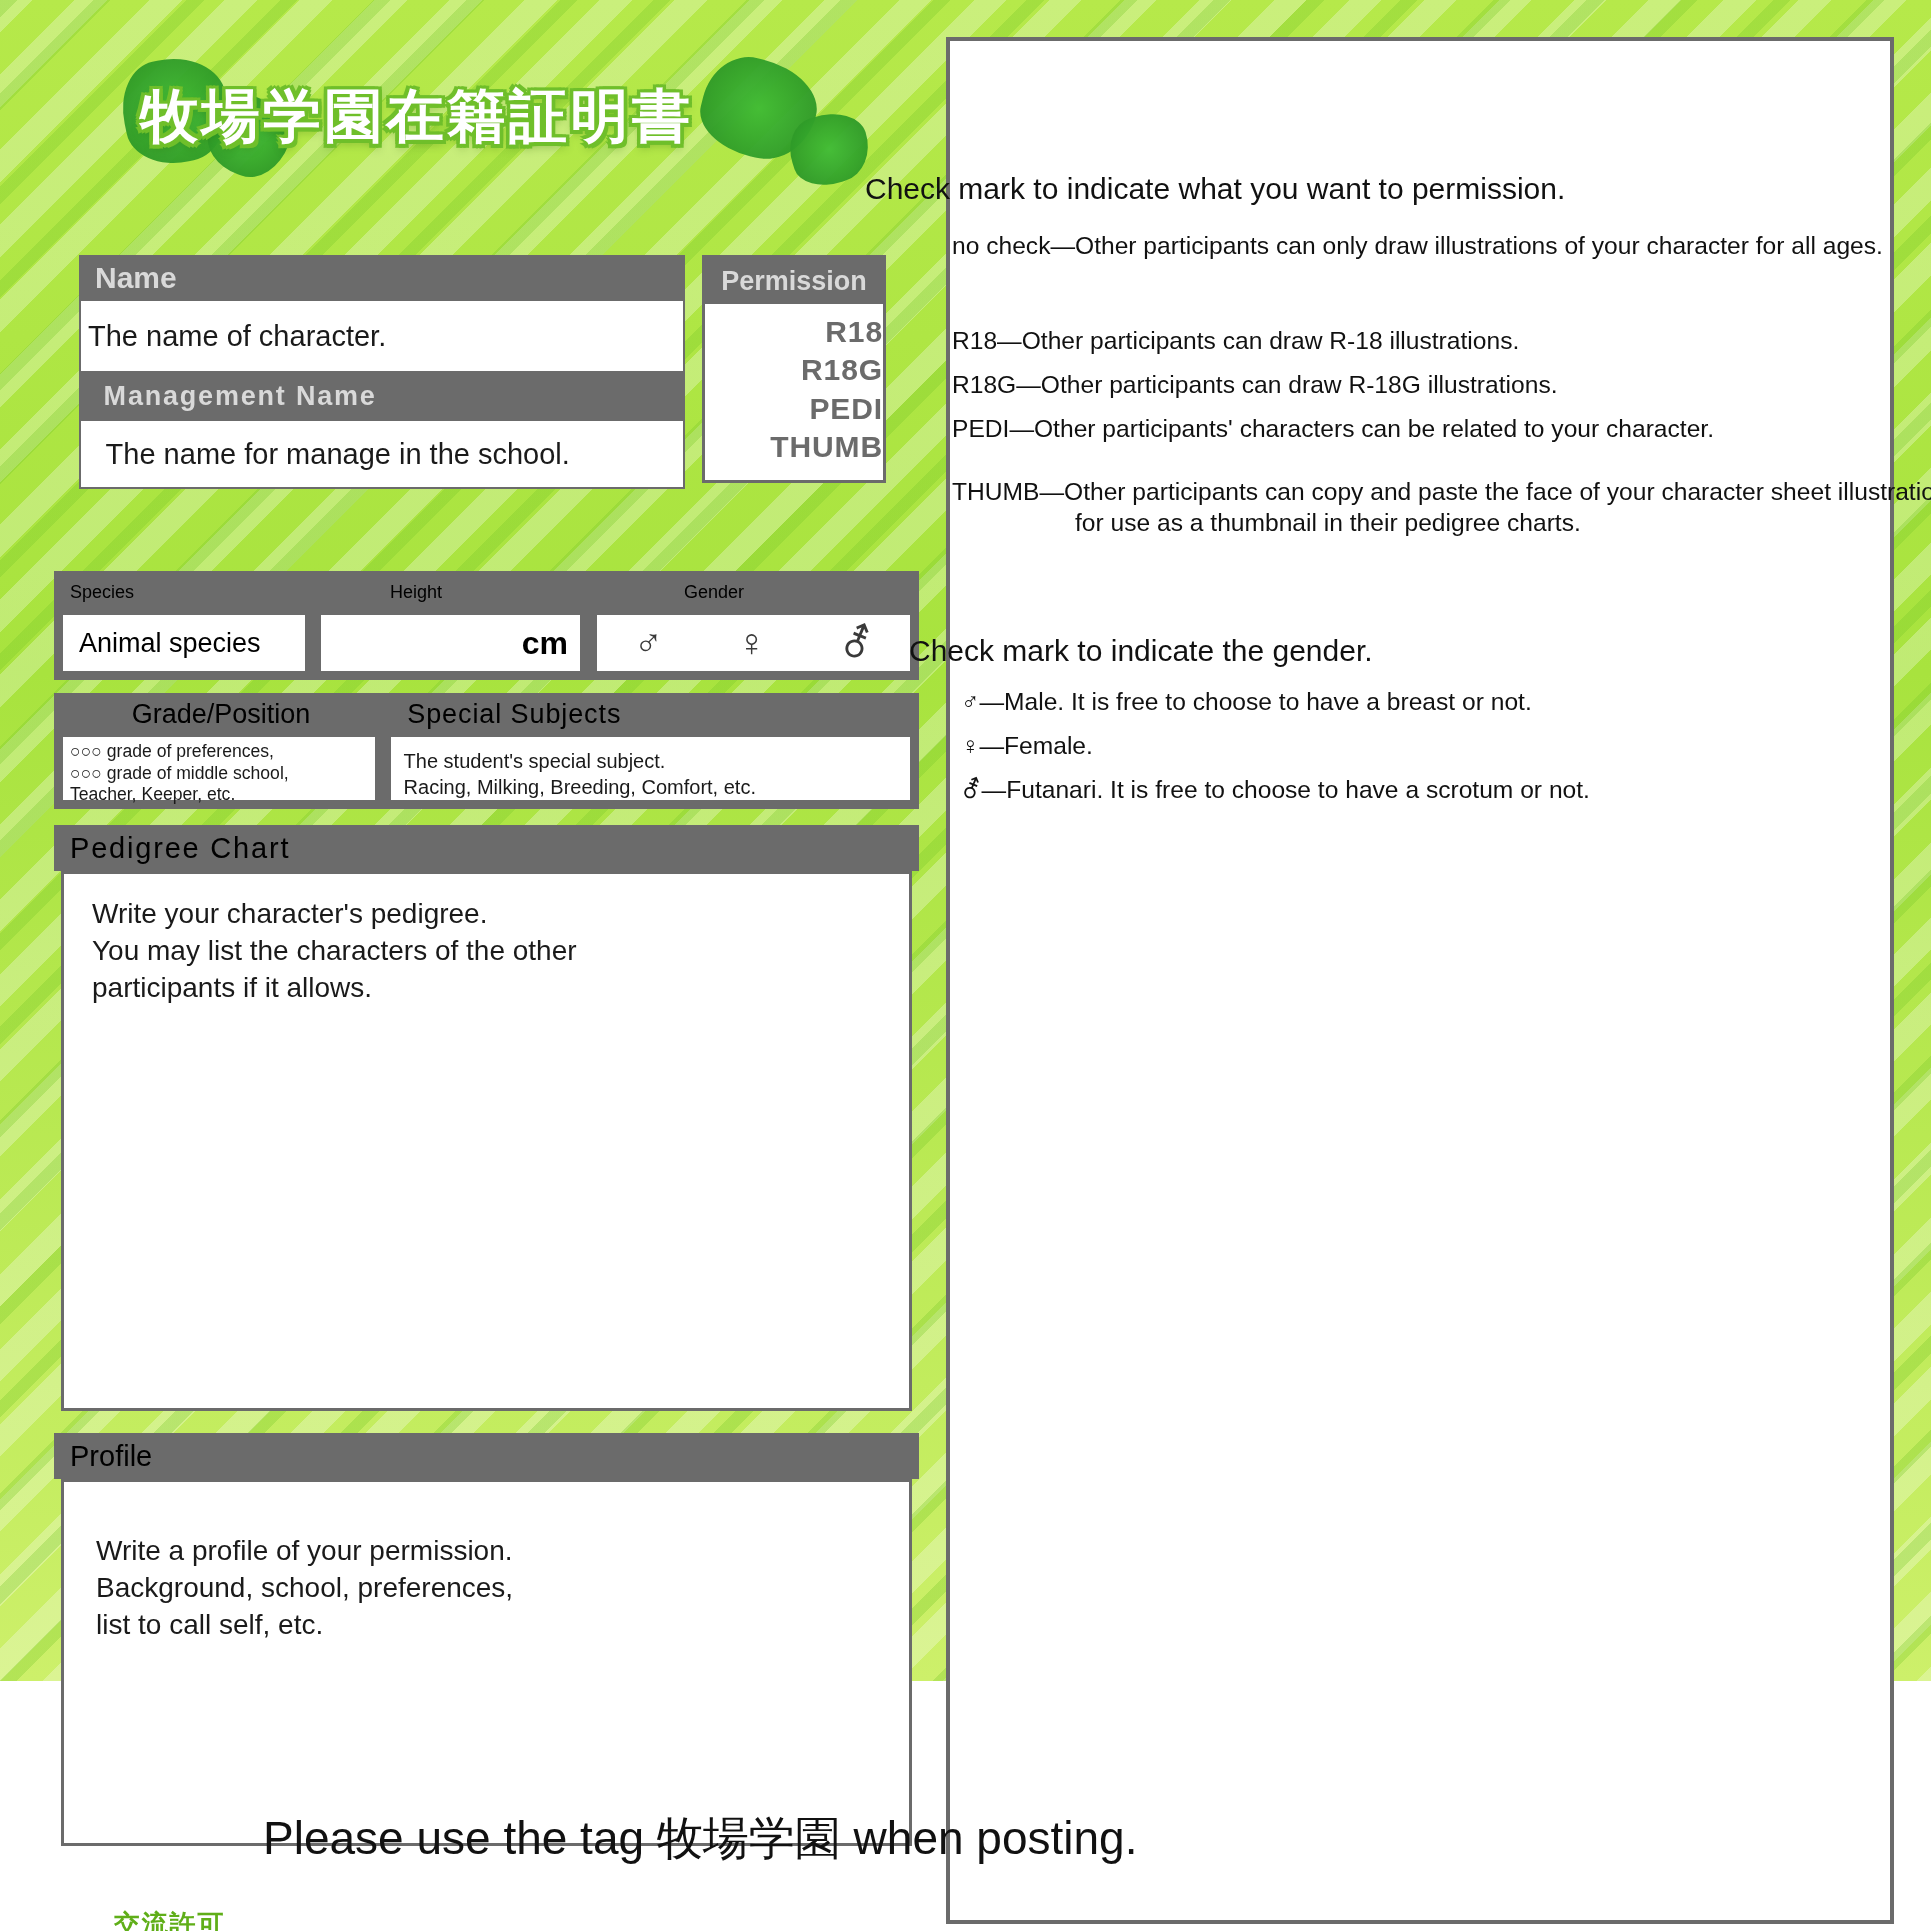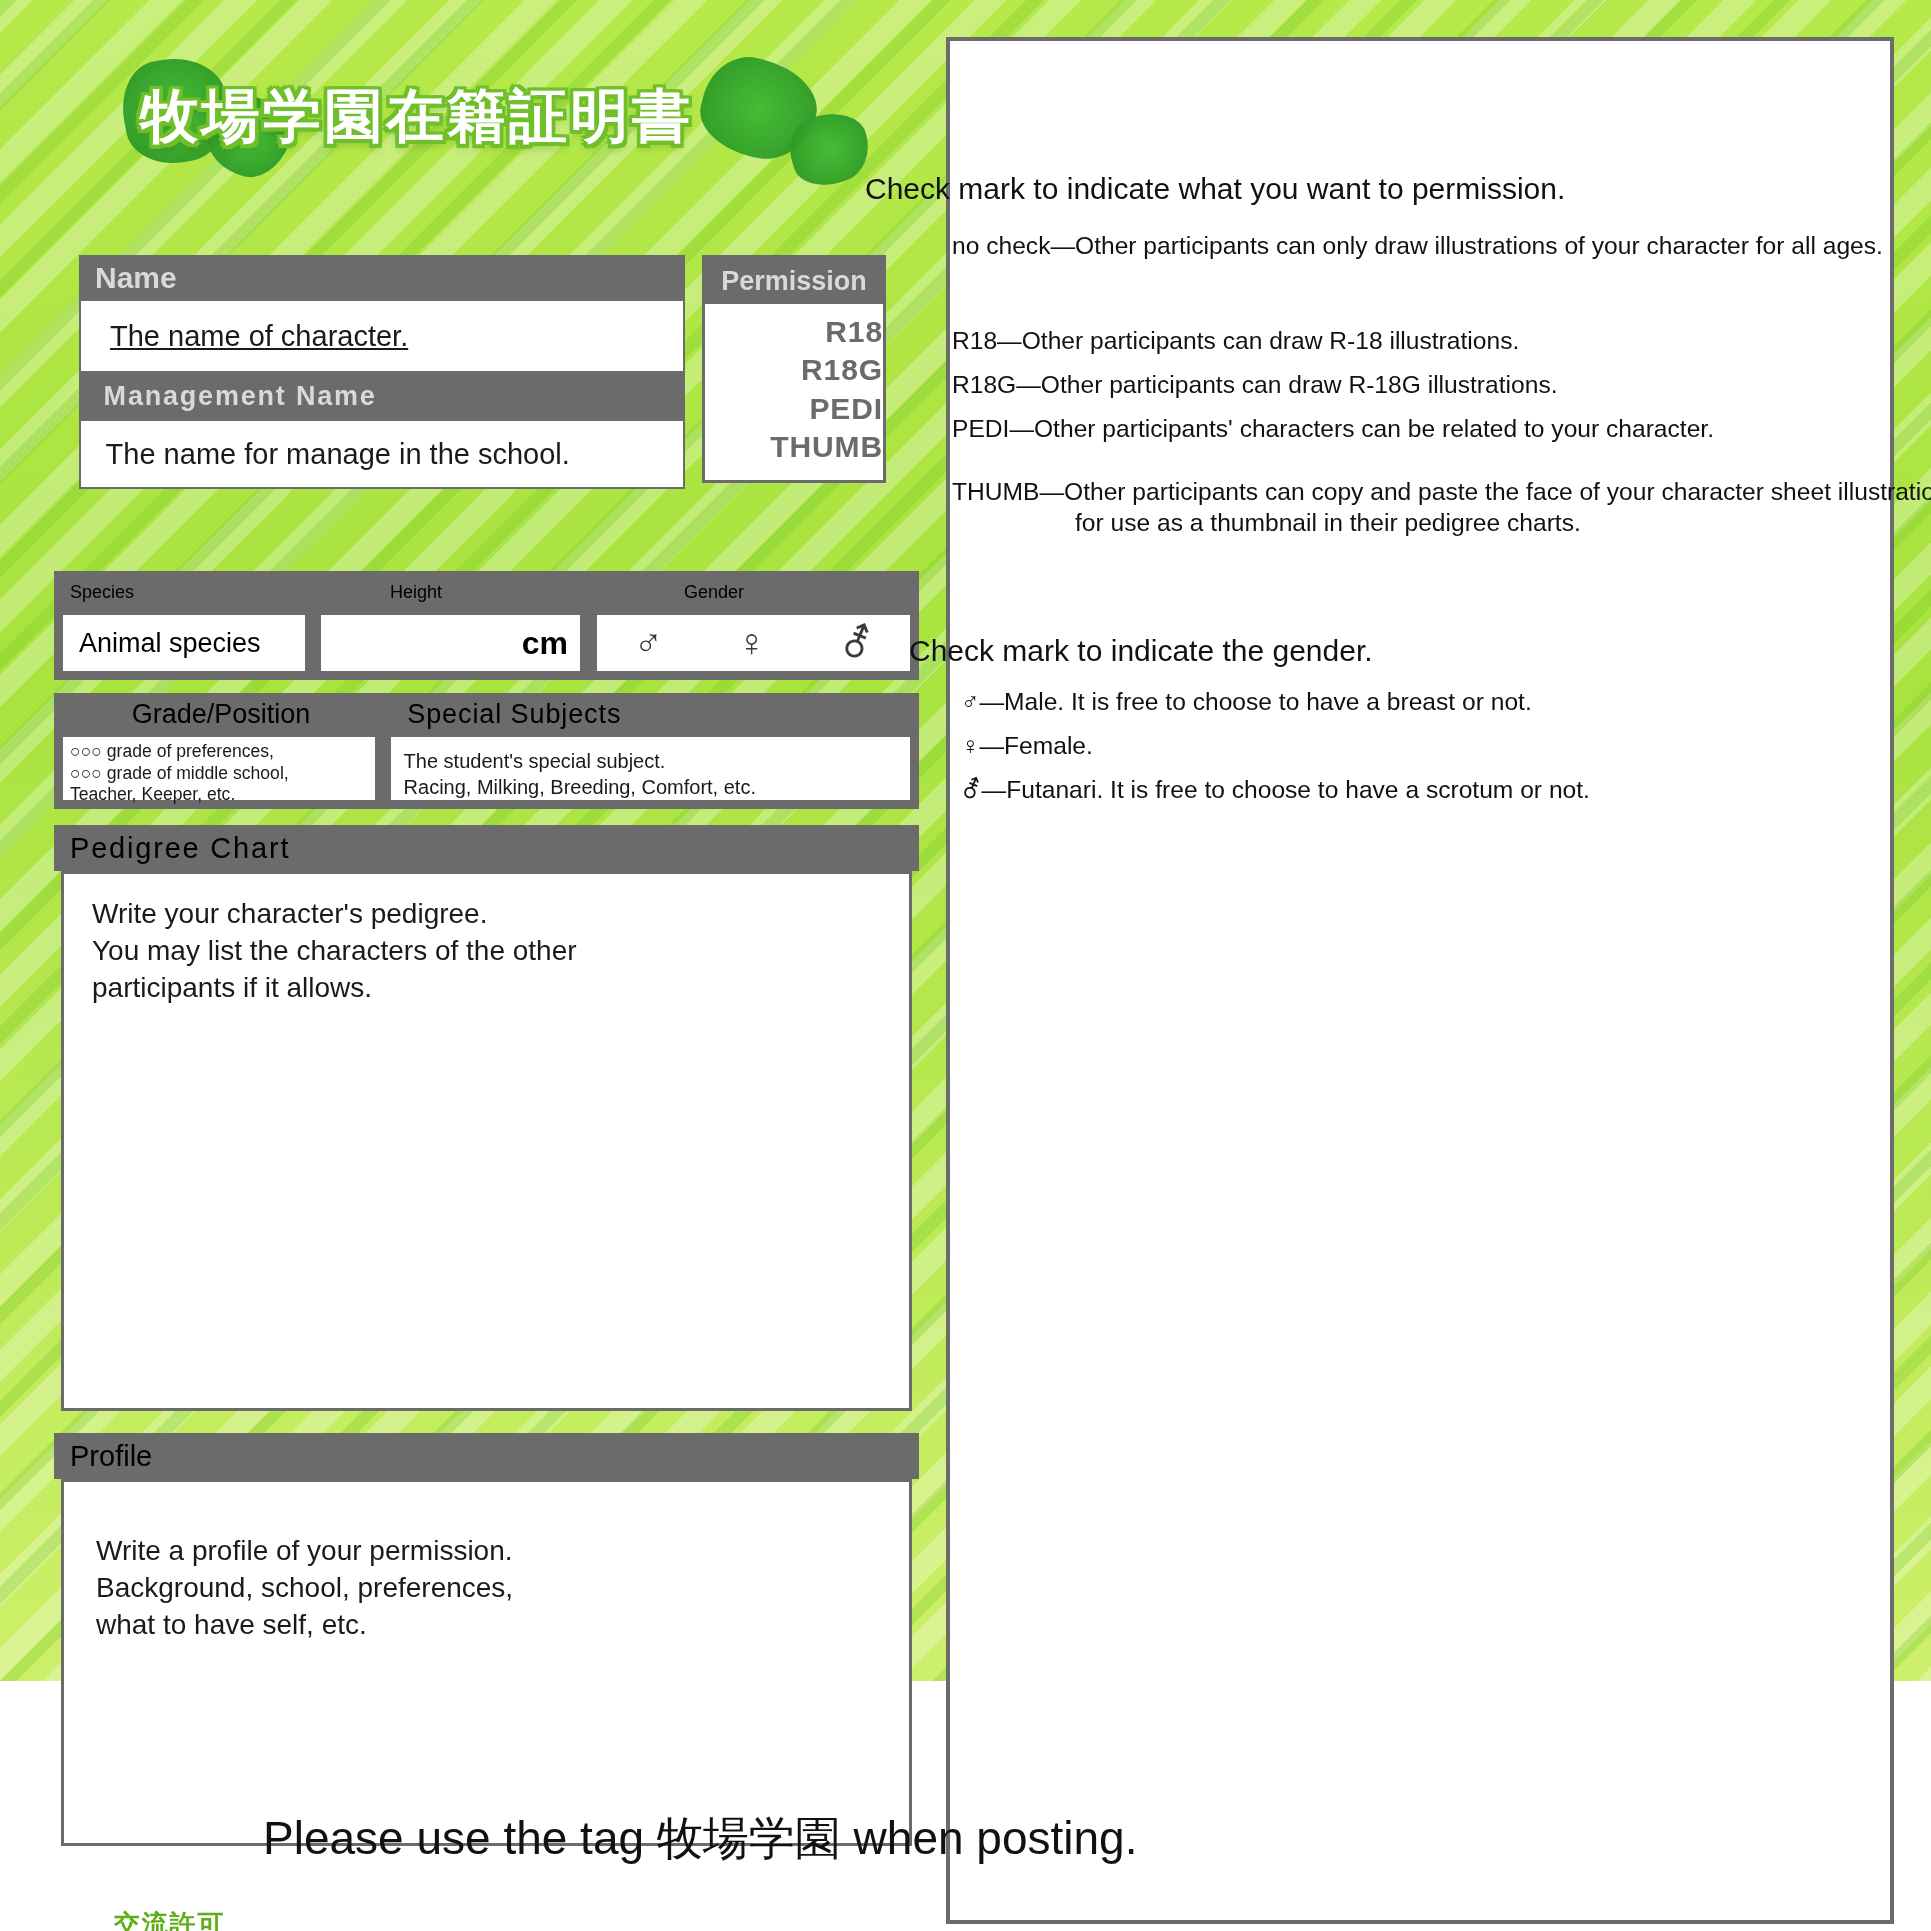--- a/index.html
+++ b/index.html
@@ -95,24 +95,23 @@
   }
   .name-hdr {
     height: 46px;
     padding-left: 16px;
     font-size: 30px;
   }
   .name-val {
     height: 72px;
     display: flex;
     align-items: center;
-    padding-left: 29px;
+    padding-left: 7px;
     font-size: 29px;
     border-top: none;
-    text-decoration: underline;
   }
   .mng-hdr {
     height: 46px;
     padding-left: 24.6px;
     font-size: 27px;
     letter-spacing: 1.8px;
   }
   .mng-val {
     height: 70px;
     display: flex;
@@ -441,21 +440,21 @@
       <div>You may list the characters of the other</div>
       <div>participants if it allows.</div>
     </div>
   </div>
 
   <div class="prof">
     <div class="prof-hdr bar-label">Profile</div>
     <div class="prof-body">
       <div>Write a profile of your permission.</div>
       <div>Background, school, preferences,</div>
-      <div>what to have self, etc.</div>
+      <div>list to call self, etc.</div>
     </div>
   </div>
 
   <div class="right-panel"></div>
 
   <div class="expl expl-head" id="perm-head">Check mark to indicate what you want to permission.</div>
   <div class="expl expl-line indent2" id="perm-b1">no check—Other participants can only draw illustrations of your character for all ages.</div>
   <div class="expl expl-line" id="perm-b2">R18—Other participants can draw R-18 illustrations.</div>
   <div class="expl expl-line" id="perm-b3">R18G—Other participants can draw R-18G illustrations.</div>
   <div class="expl expl-line" id="perm-b4">PEDI—Other participants' characters can be related to your character.</div>

